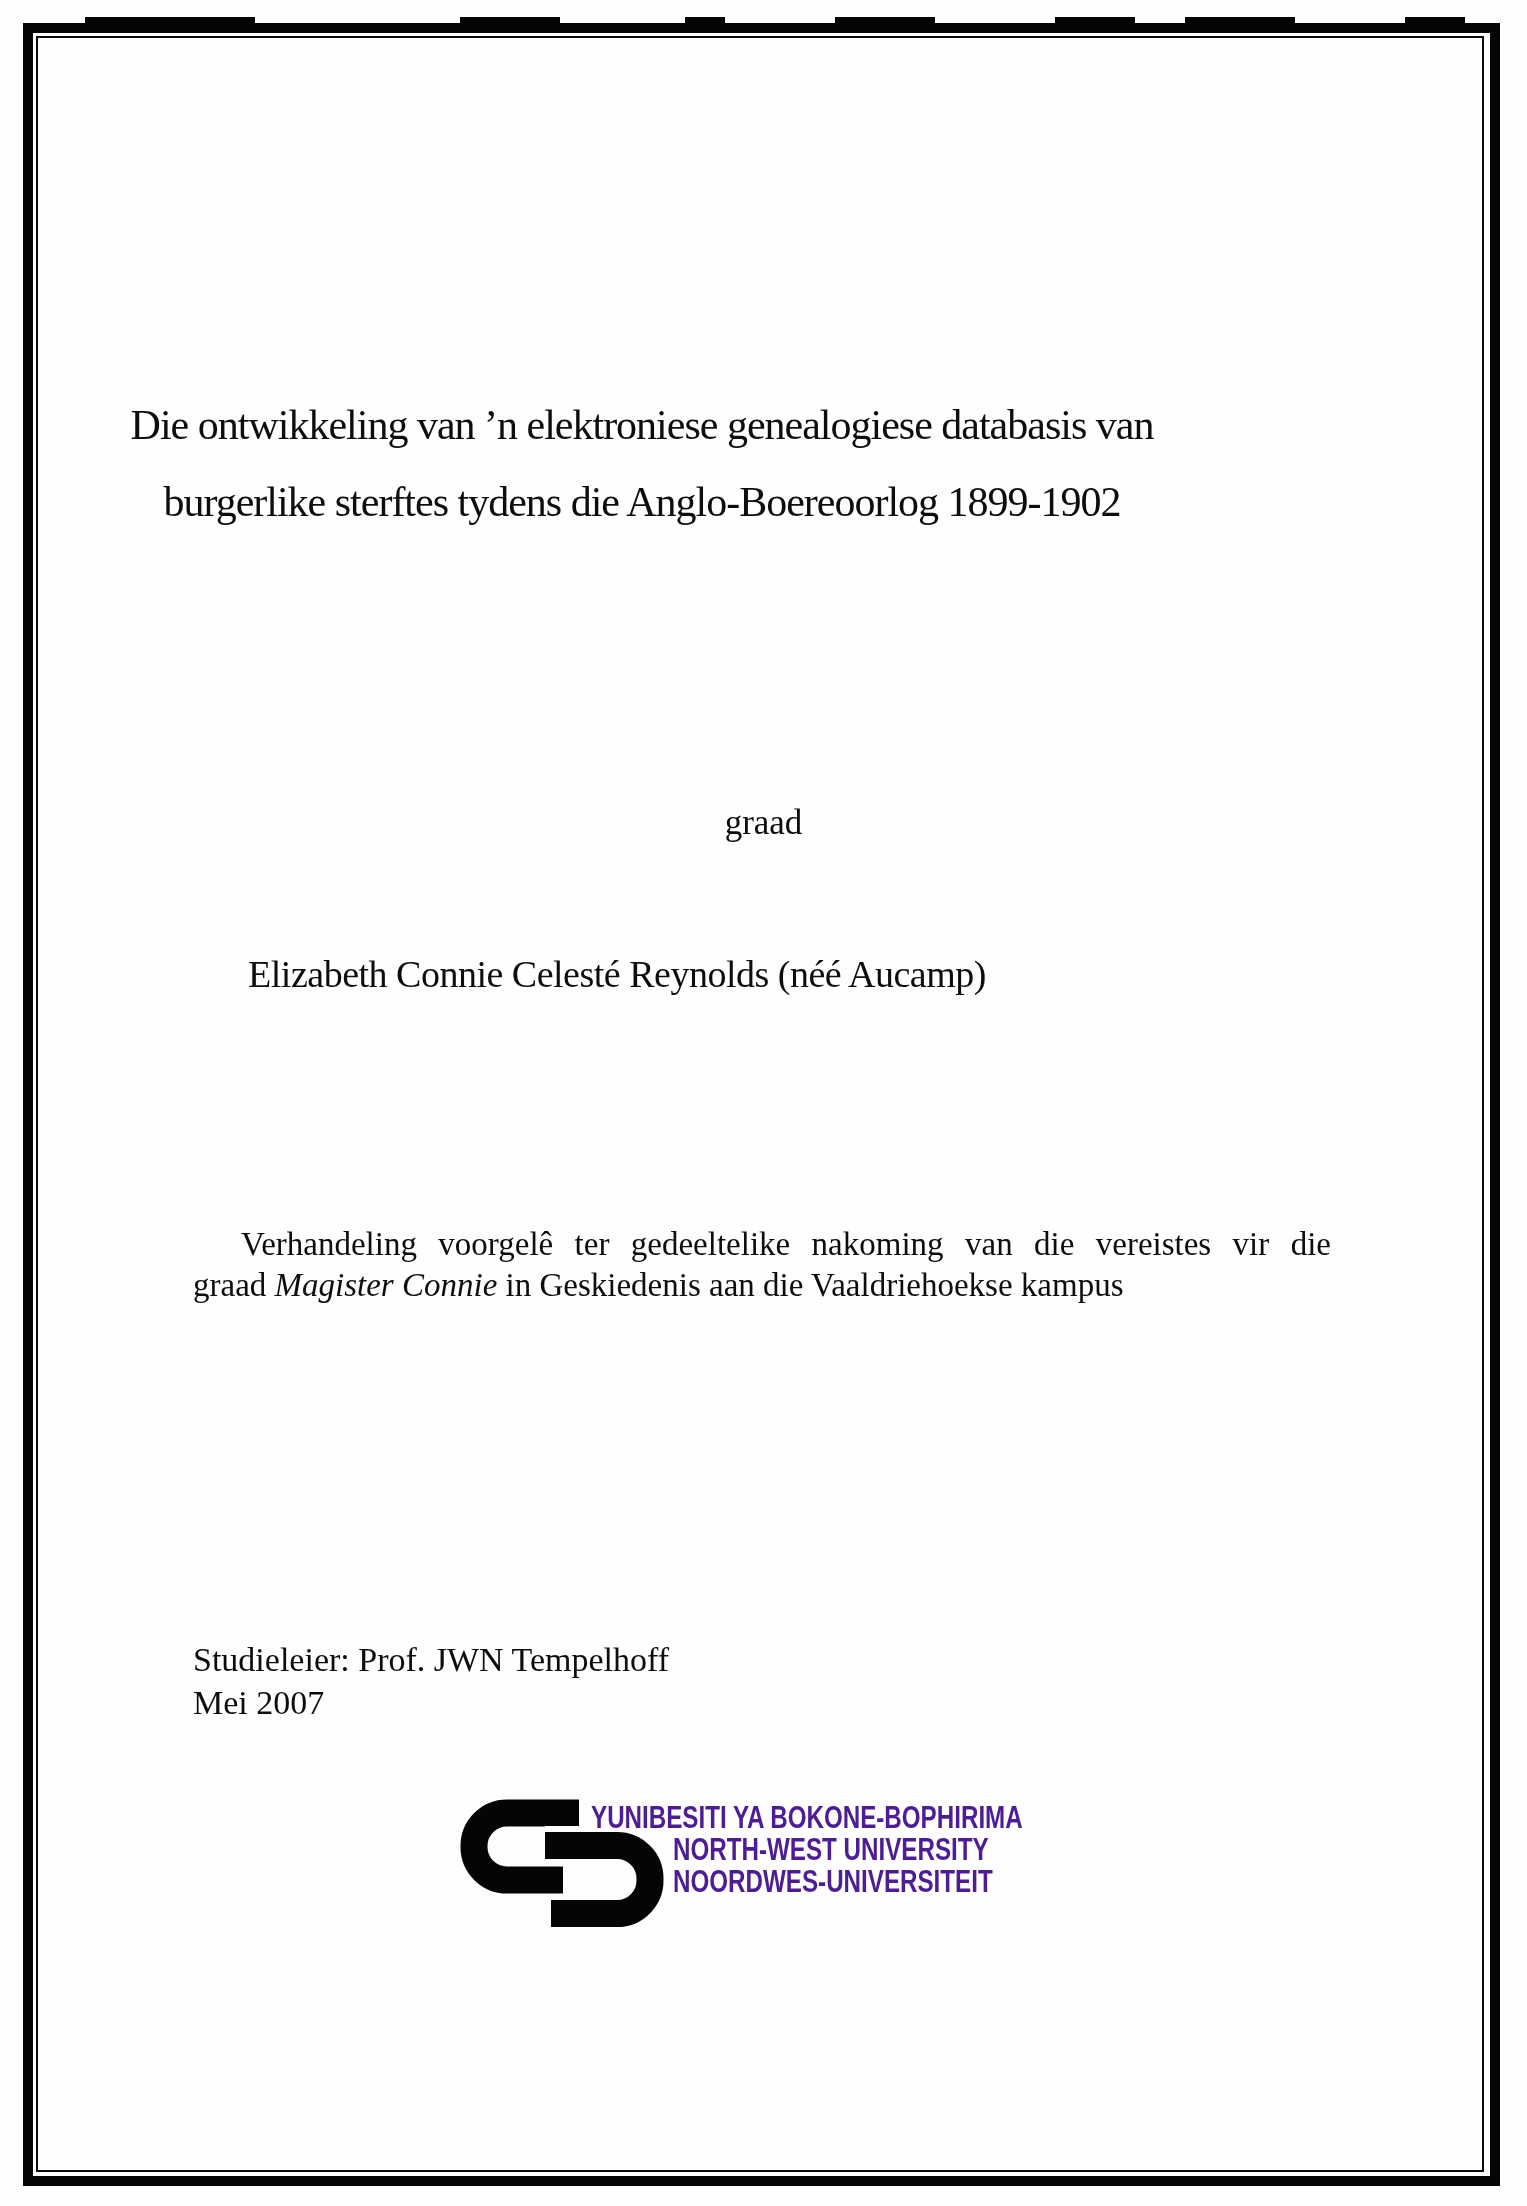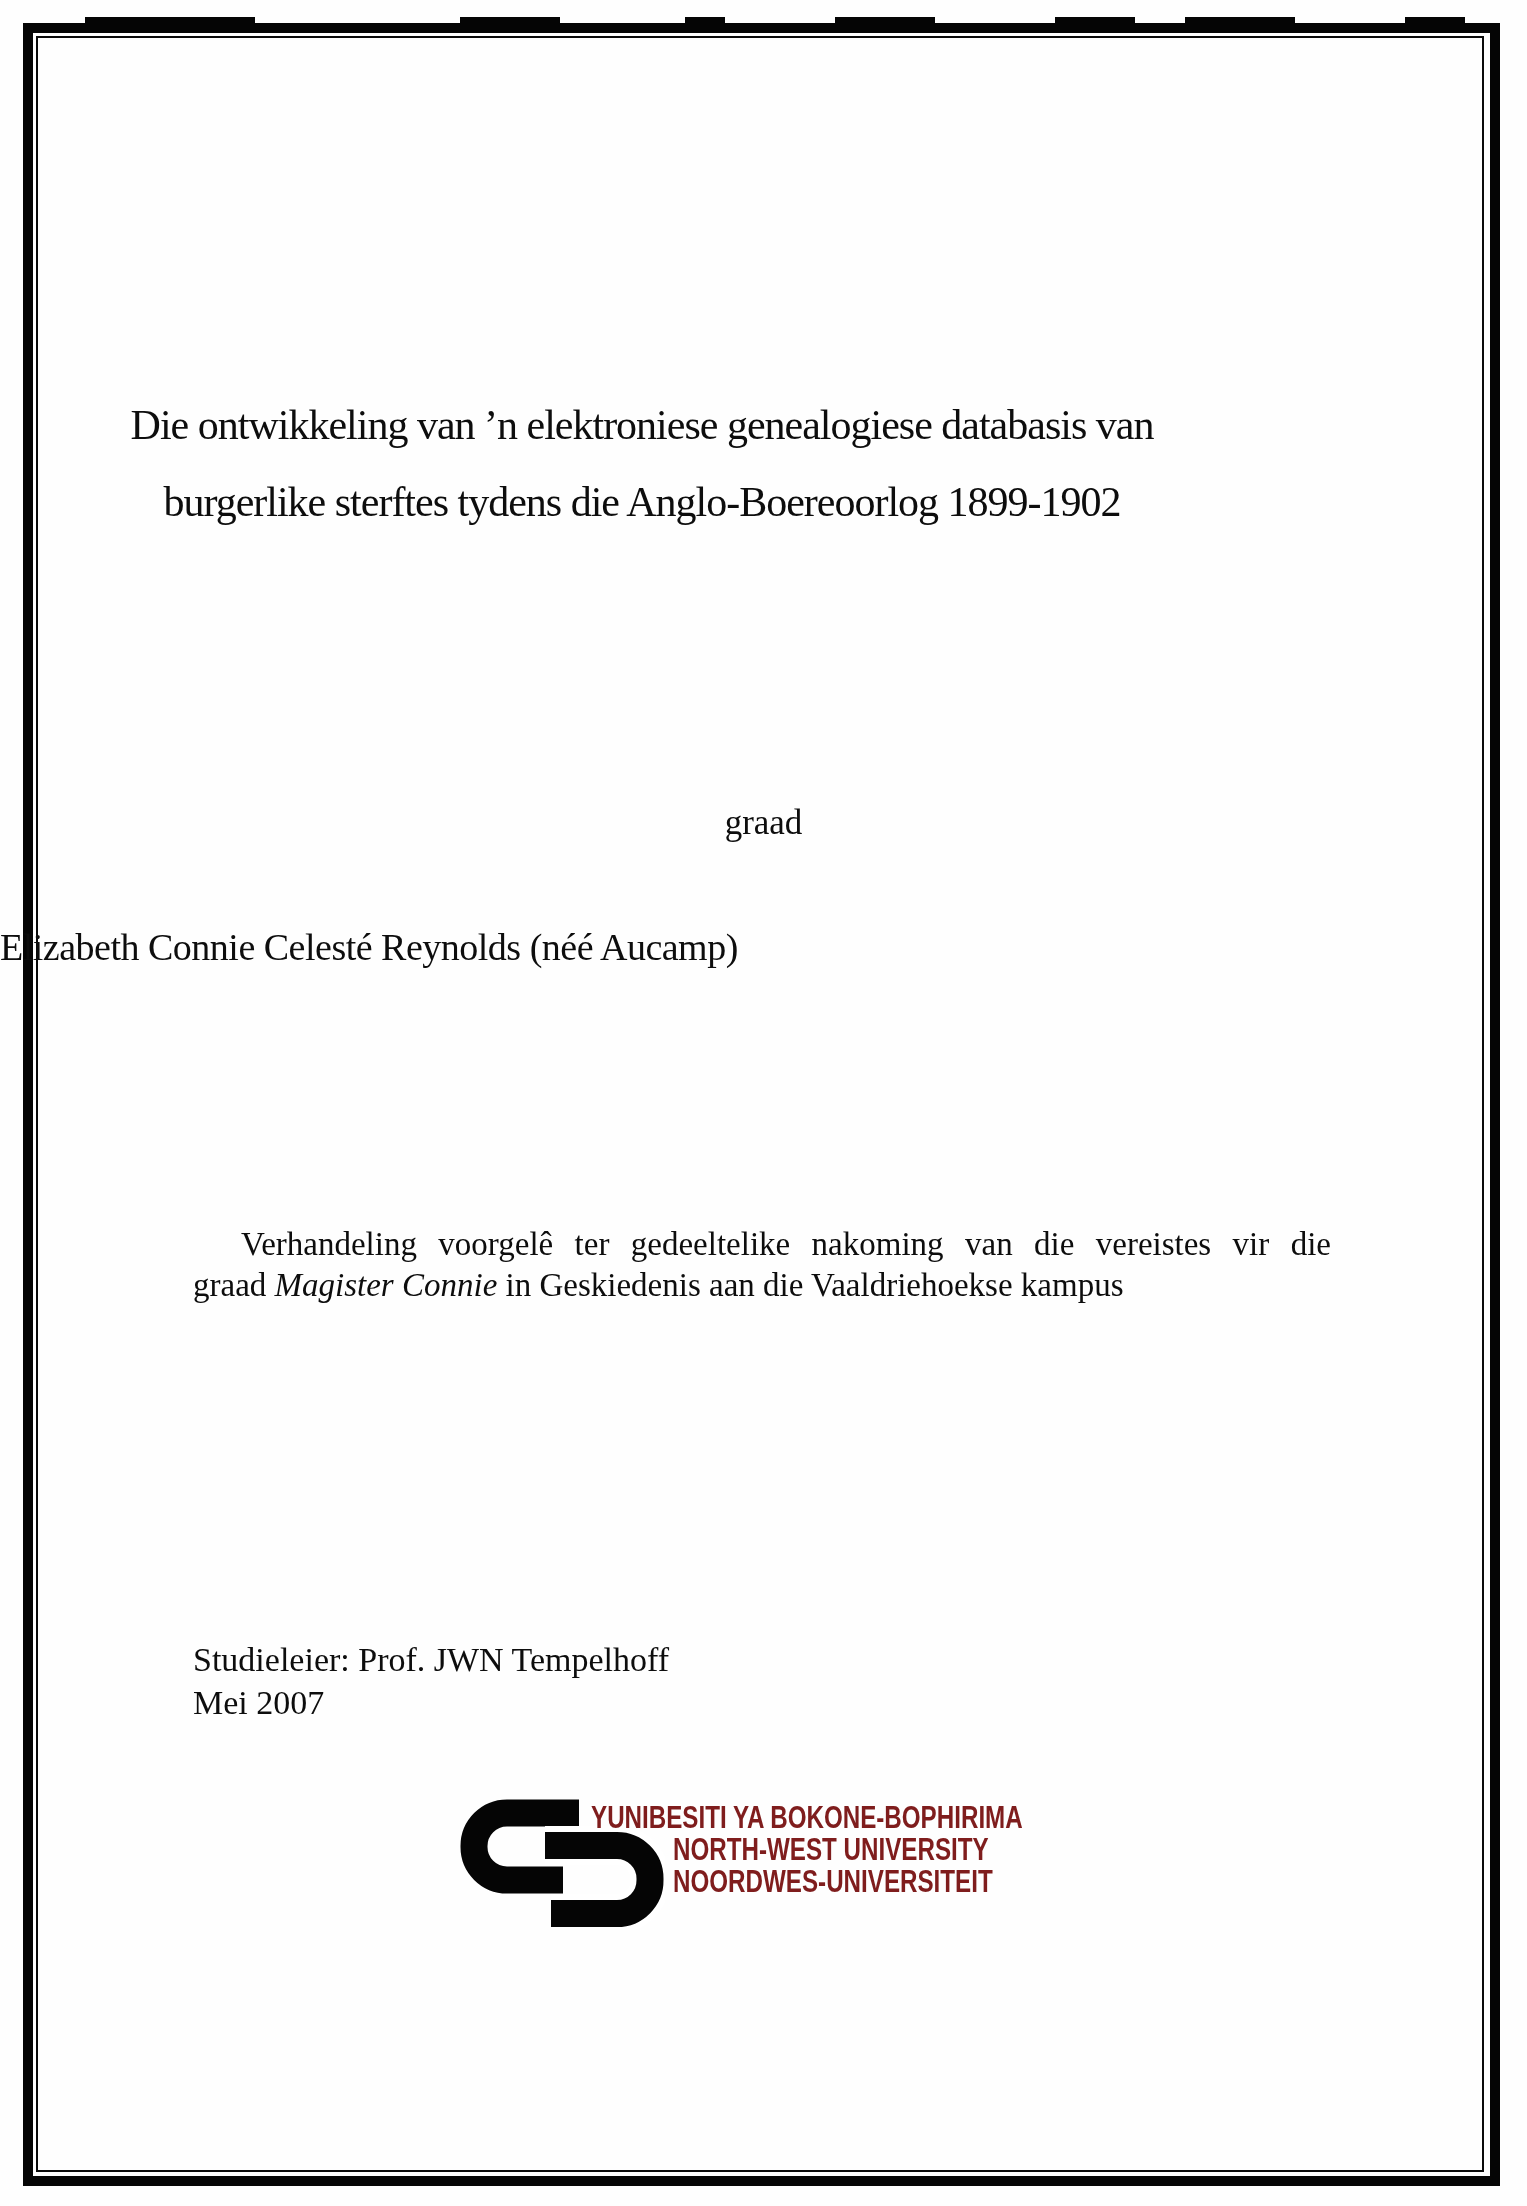--- a/index.html
+++ b/index.html
@@ -60,23 +60,23 @@
   .byline {
     position: absolute;
     left: 0; top: 800px;
     width: 1527px;
     text-align: center;
     font-size: 35px;
     line-height: 46px;
   }
   .author {
     position: absolute;
-    left: 0; top: 921px;
+    left: 0; top: 948px;
     width: 1234px;
-    text-align: left;
+    text-align: center;
     font-size: 38px;
     line-height: 52px;
     letter-spacing: -0.5px;
   }
   .statement {
     position: absolute;
     left: 193px; top: 1224px;
     width: 1138px;
     font-size: 33px;
     line-height: 41px;
@@ -103,21 +103,21 @@
     left: 0; top: 0;
     width: 205px; height: 133px;
   }
   .logo-text {
     position: absolute;
     left: 131px; top: 5px;
     font-family: "Liberation Sans", "DejaVu Sans", sans-serif;
     font-weight: 700;
     font-size: 31px;
     line-height: 32px;
-    color: #7f1d1d;
+    color: #4c1d95;
     white-space: nowrap;
   }
   .logo-text .line {
     display: inline-block;
     transform: scaleX(0.78);
     transform-origin: left center;
   }
   .logo-text .row { height: 32px; }
   .logo-text .indent { padding-left: 82px; }
 </style>

